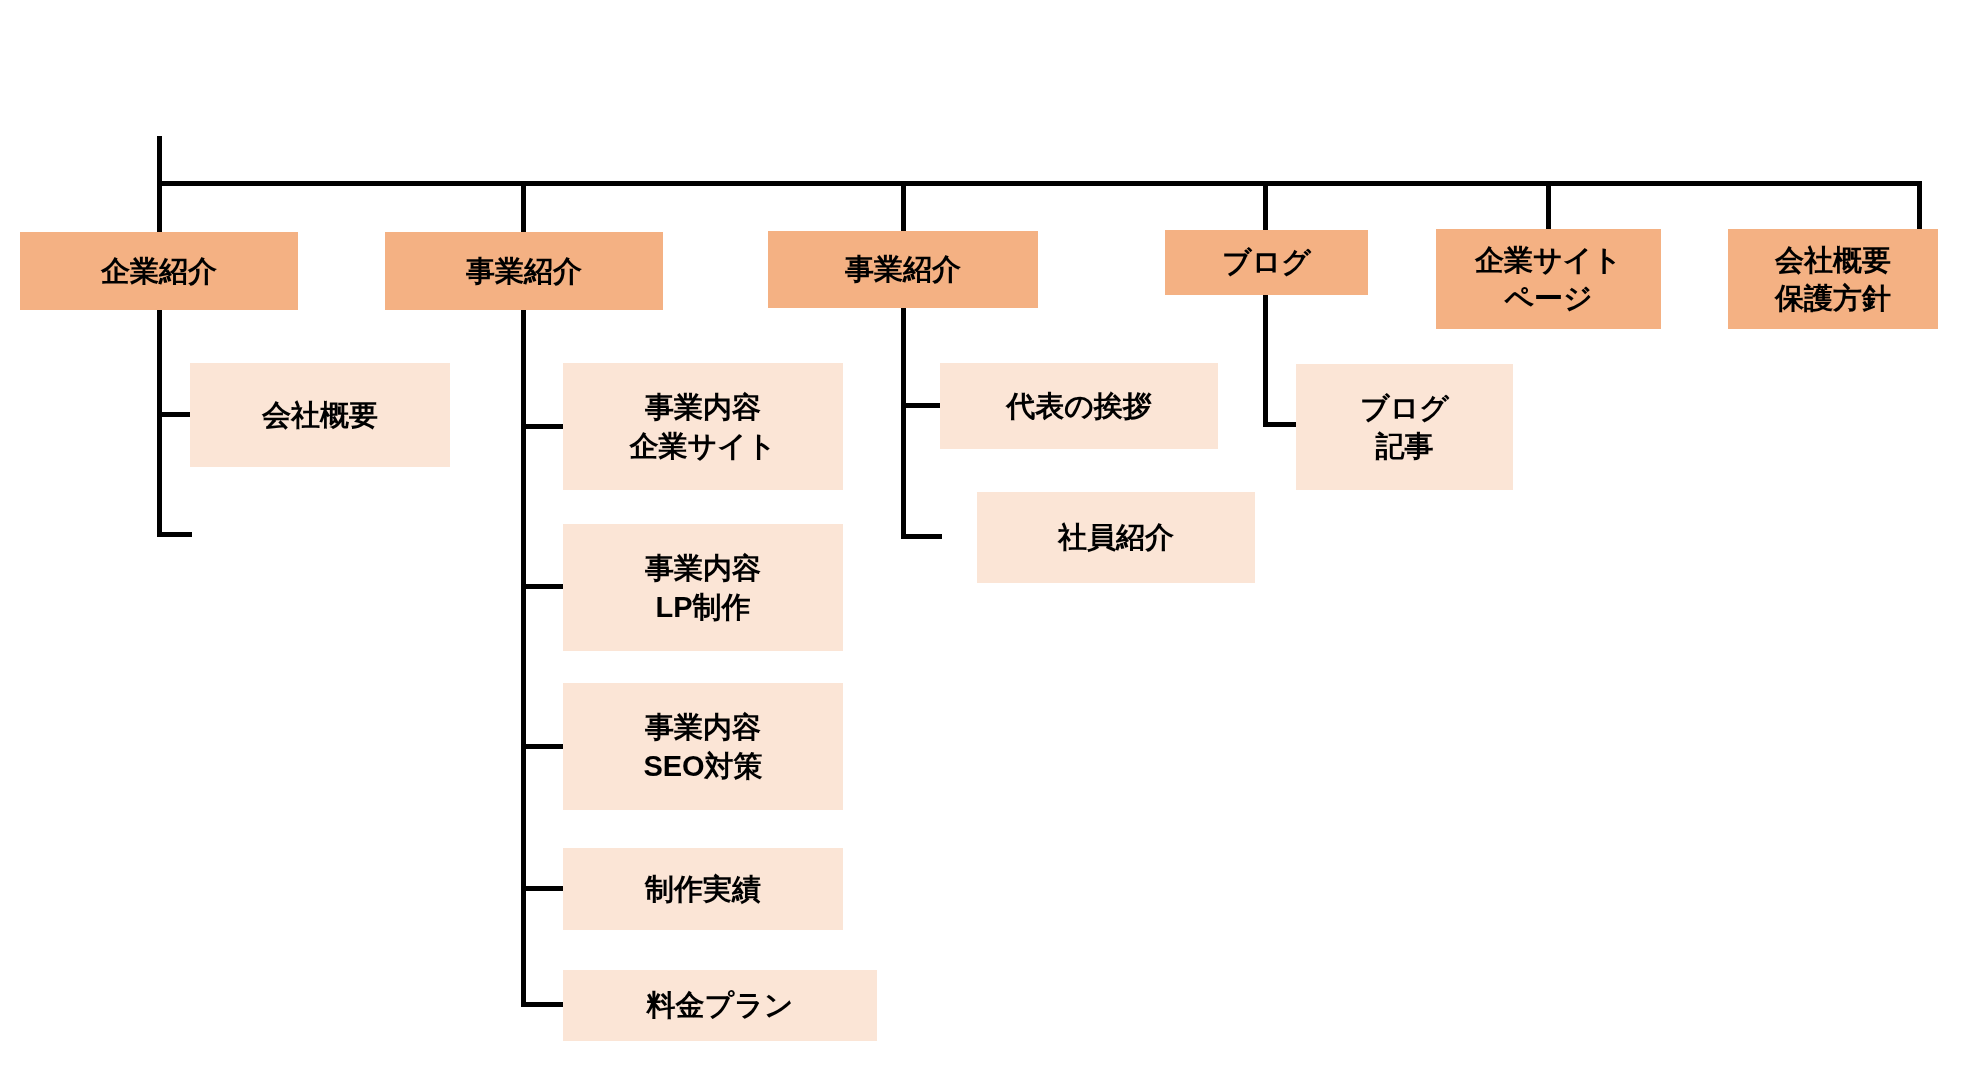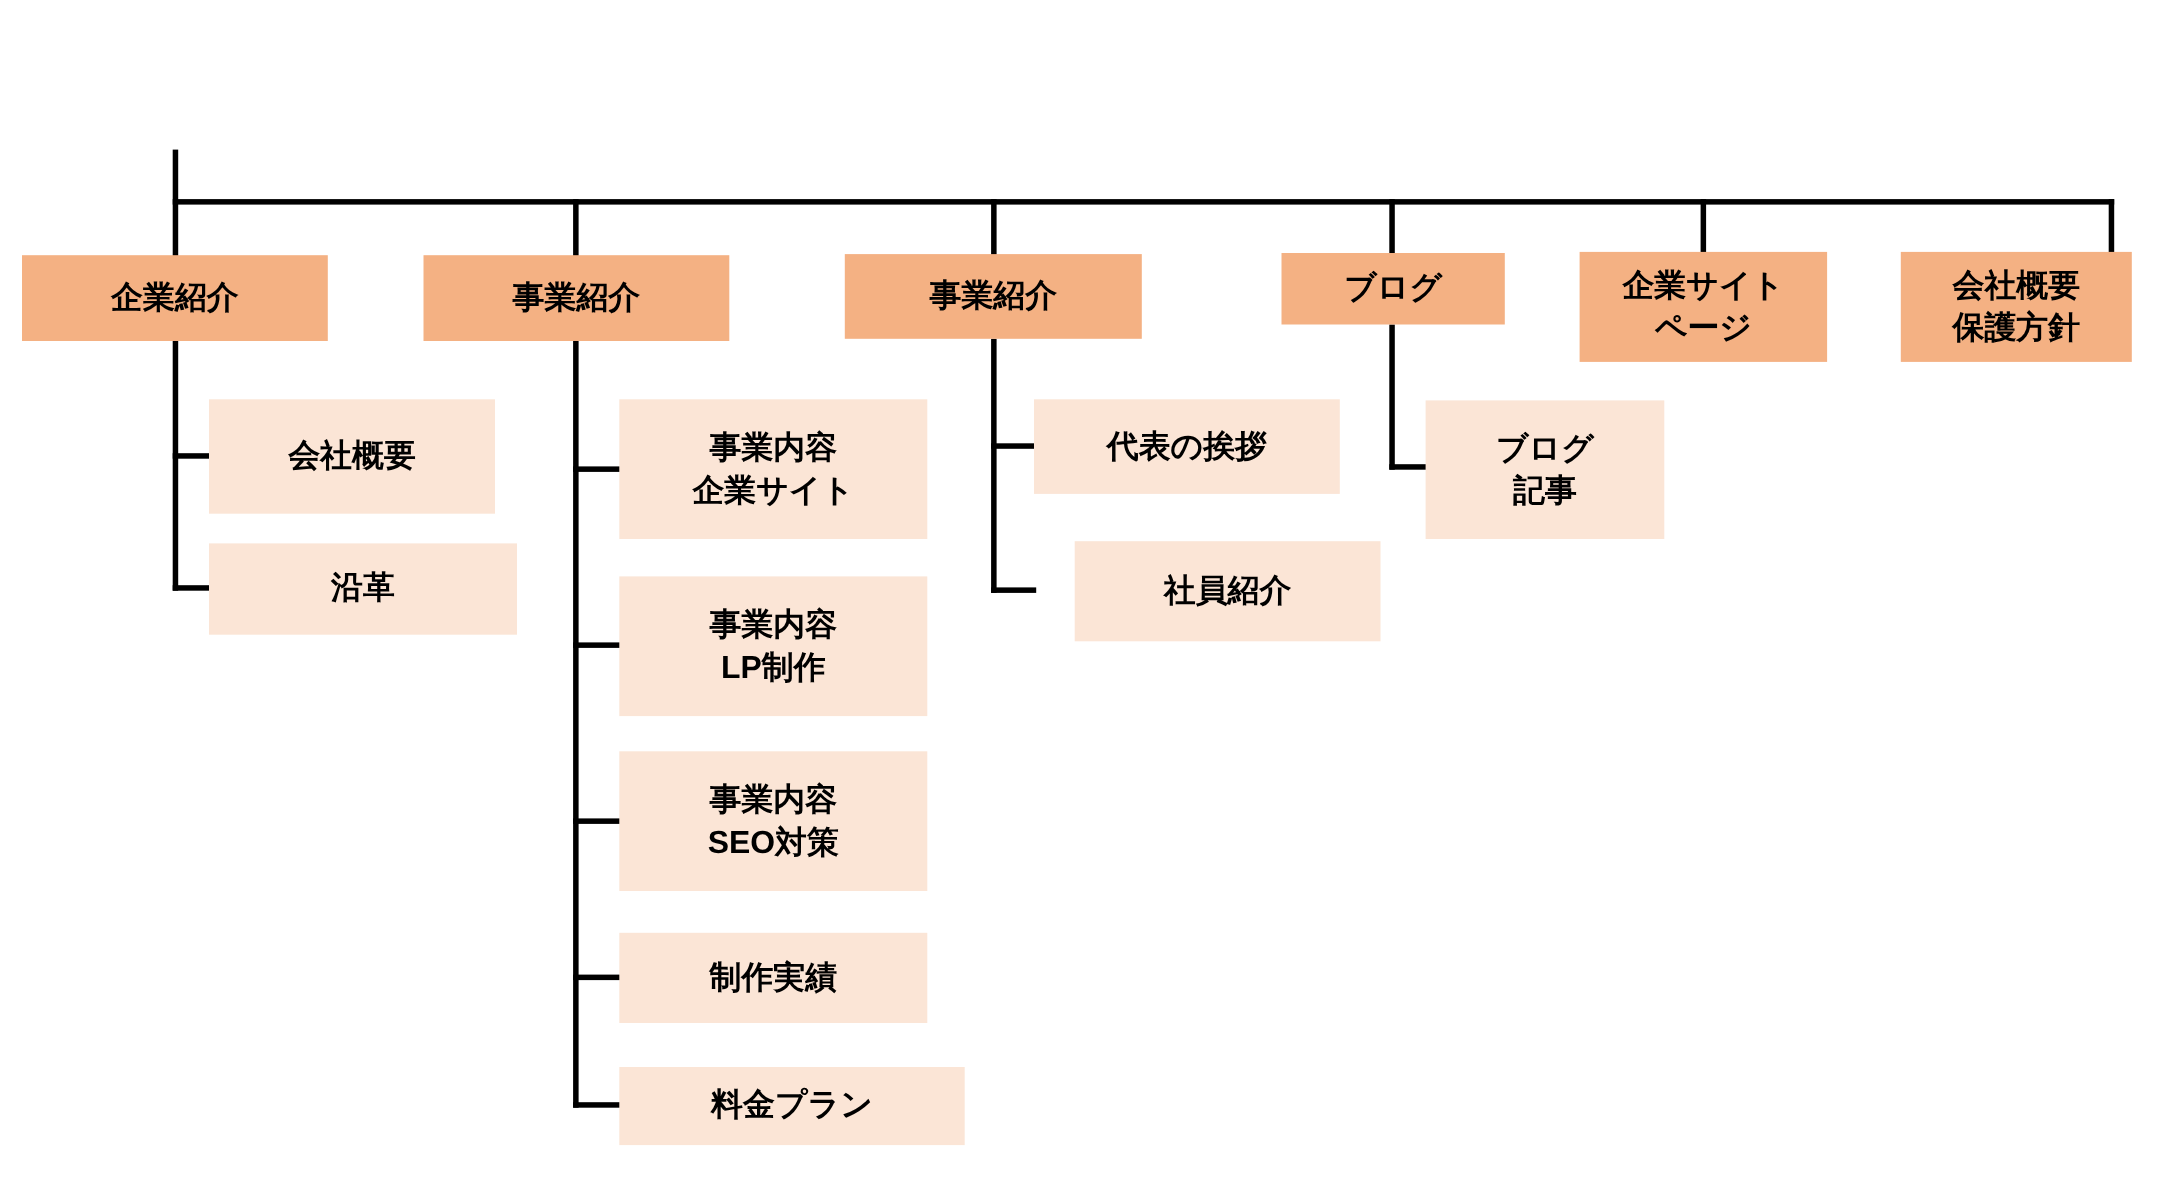--- a/index.html
+++ b/index.html
@@ -86,23 +86,20 @@
 
   <div class="node lv2" style="left:1728px;top:229px;width:210px;height:100px;">
     <span>会社概要
 保護方針</span>
   </div>
 
   <div class="node lv3" style="left:190px;top:363px;width:260px;height:104px;">
     <span>会社概要</span>
   </div>
 
-  <div class="node lv3" style="left:190px;top:494px;width:280px;height:83px;">
-    <span>沿革</span>
-  </div>
 
   <div class="node lv3" style="left:563px;top:363px;width:280px;height:127px;">
     <span>事業内容
 企業サイト</span>
   </div>
 
   <div class="node lv3" style="left:563px;top:524px;width:280px;height:127px;">
     <span>事業内容
 LP制作</span>
   </div>

